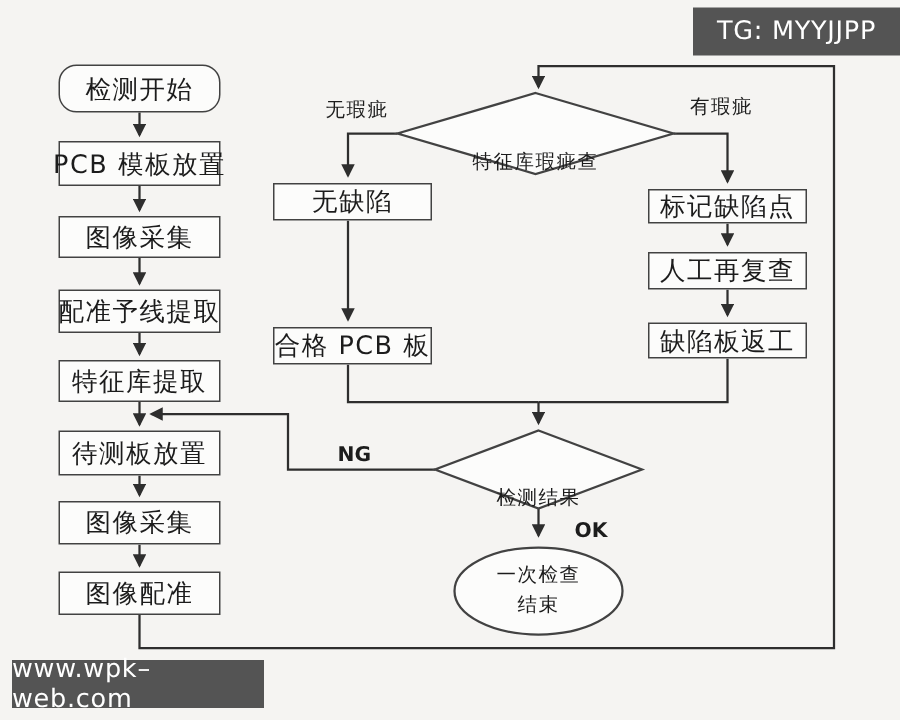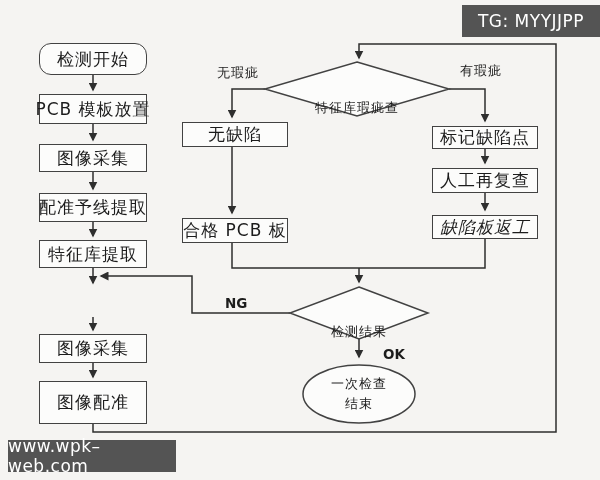--- a/index.html
+++ b/index.html
@@ -78,29 +78,30 @@
       <polygon points="359,287 428,313 359,339 290,313"></polygon>
       <ellipse cx="359" cy="394" rx="56" ry="29"></ellipse>
     </g>
   </svg>
 
   <div class="node rounded" style="left:39px;top:43px;width:108px;height:32px;">检测开始</div>
   <div class="node" style="left:39px;top:94px;width:108px;height:30px;">PCB 模板放置</div>
   <div class="node" style="left:39px;top:144px;width:108px;height:28px;">图像采集</div>
   <div class="node" style="left:39px;top:193px;width:108px;height:29px;">配准予线提取</div>
   <div class="node" style="left:39px;top:240px;width:108px;height:28px;">特征库提取</div>
+  <div class="node" style="left:39px;top:287px;width:108px;height:30px;">待测板放置</div>
   <div class="node" style="left:39px;top:334px;width:108px;height:29px;">图像采集</div>
-  <div class="node" style="left:39px;top:381px;width:108px;height:43px;">图像配准</div>
+  <div class="node" style="left:39px;top:381px;width:108px;height:29px;">图像配准</div>
 
   <div class="node" style="left:182px;top:122px;width:106px;height:25px;">无缺陷</div>
   <div class="node" style="left:182px;top:218px;width:106px;height:25px;">合格 PCB 板</div>
 
   <div class="node" style="left:432px;top:126px;width:106px;height:23px;">标记缺陷点</div>
   <div class="node" style="left:432px;top:168px;width:106px;height:25px;">人工再复查</div>
-  <div class="node" style="left:432px;top:215px;width:106px;height:24px;font-style:italic;">缺陷板返工</div>
+  <div class="node" style="left:432px;top:215px;width:106px;height:24px;">缺陷板返工</div>
 
   <div class="shape-label" style="left:267px;top:79px;width:180px;height:20px;">特征库瑕疵查</div>
   <div class="shape-label" style="left:294px;top:303px;width:130px;height:20px;">检测结果</div>
 
   <div class="ellipse-text">
     <span>一次检查</span>
     <span>结束</span>
   </div>
 
   <div class="edge-label" style="left:217px;top:64px;">无瑕疵</div>

